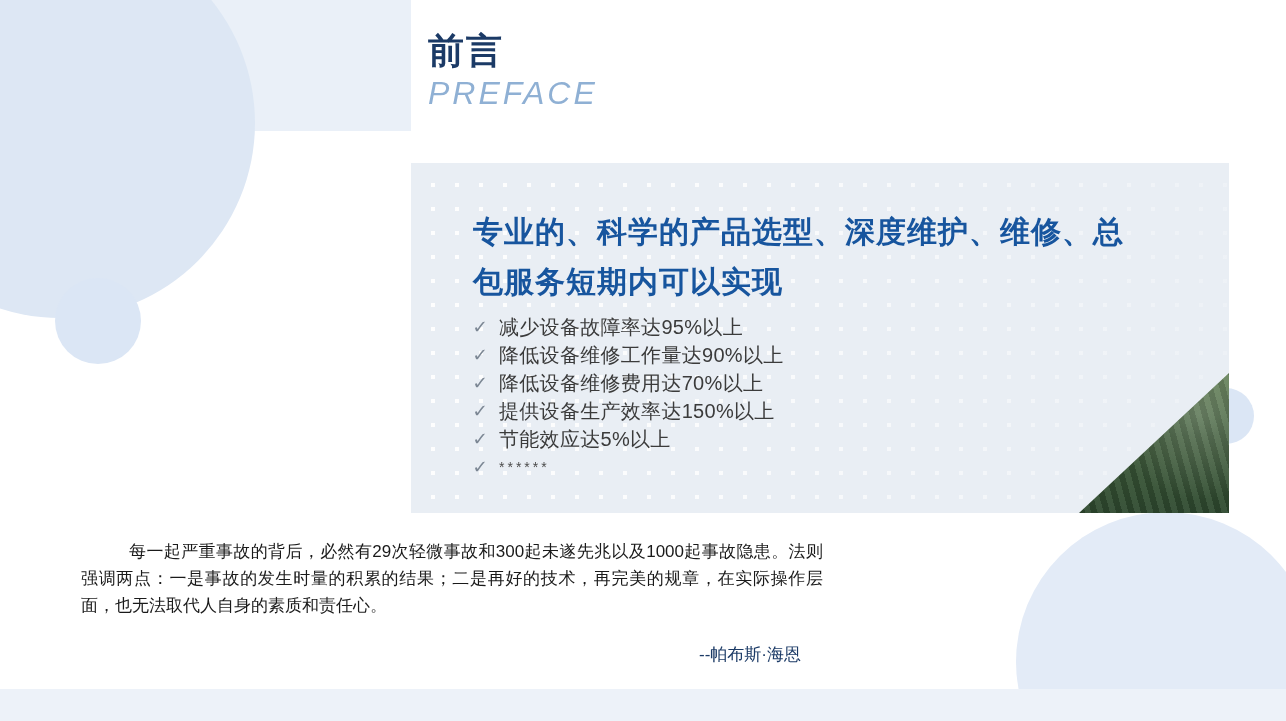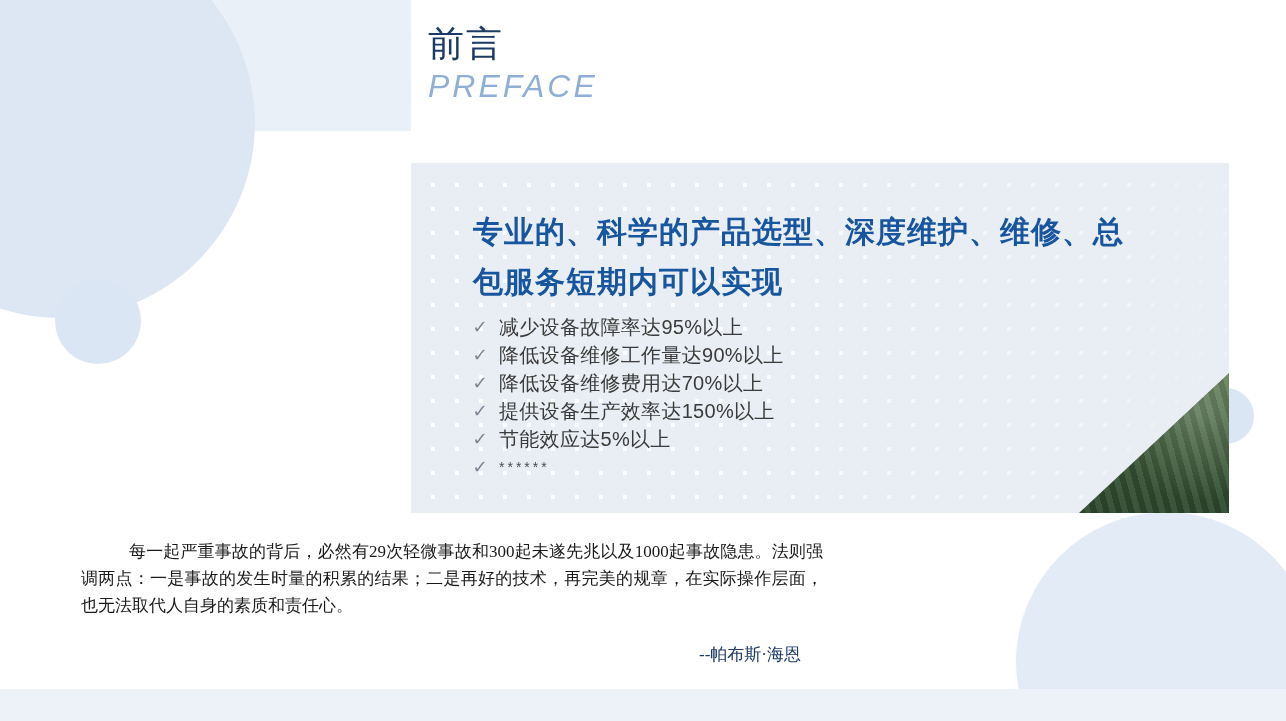--- a/index.html
+++ b/index.html
@@ -98,24 +98,25 @@
   .logo svg { display: block; }
 
   
   .preface {
     position: absolute;
     left: 428px;
     top: 22px;
   }
   .preface-cn {
     font-size: 36px;
-    font-weight: normal;
+    font-weight: bold;
     color: #1b3a66;
     letter-spacing: 2px;
     line-height: 44px;
+    margin-top: 7px;
   }
   .preface-en {
     font-size: 32px;
     color: #8fb0d4;
     letter-spacing: 3px;
     line-height: 40px;
     font-family: "Liberation Sans", sans-serif;
     font-style: italic;
   }
 
@@ -206,21 +207,20 @@
   }
 
   
   .quote-box {
     position: absolute;
     left: 71px;
     top: 532px;
     width: 752px;
     height: 145px;
     background: #ffffff;
-    font-family: Liberation Serif, serif;
   }
   .quote-text {
     position: absolute;
     left: 10px;
     top: 6px;
     width: 742px;
     font-size: 17px;
     line-height: 27px;
     color: #1a1a1a;
     text-indent: 48px;

